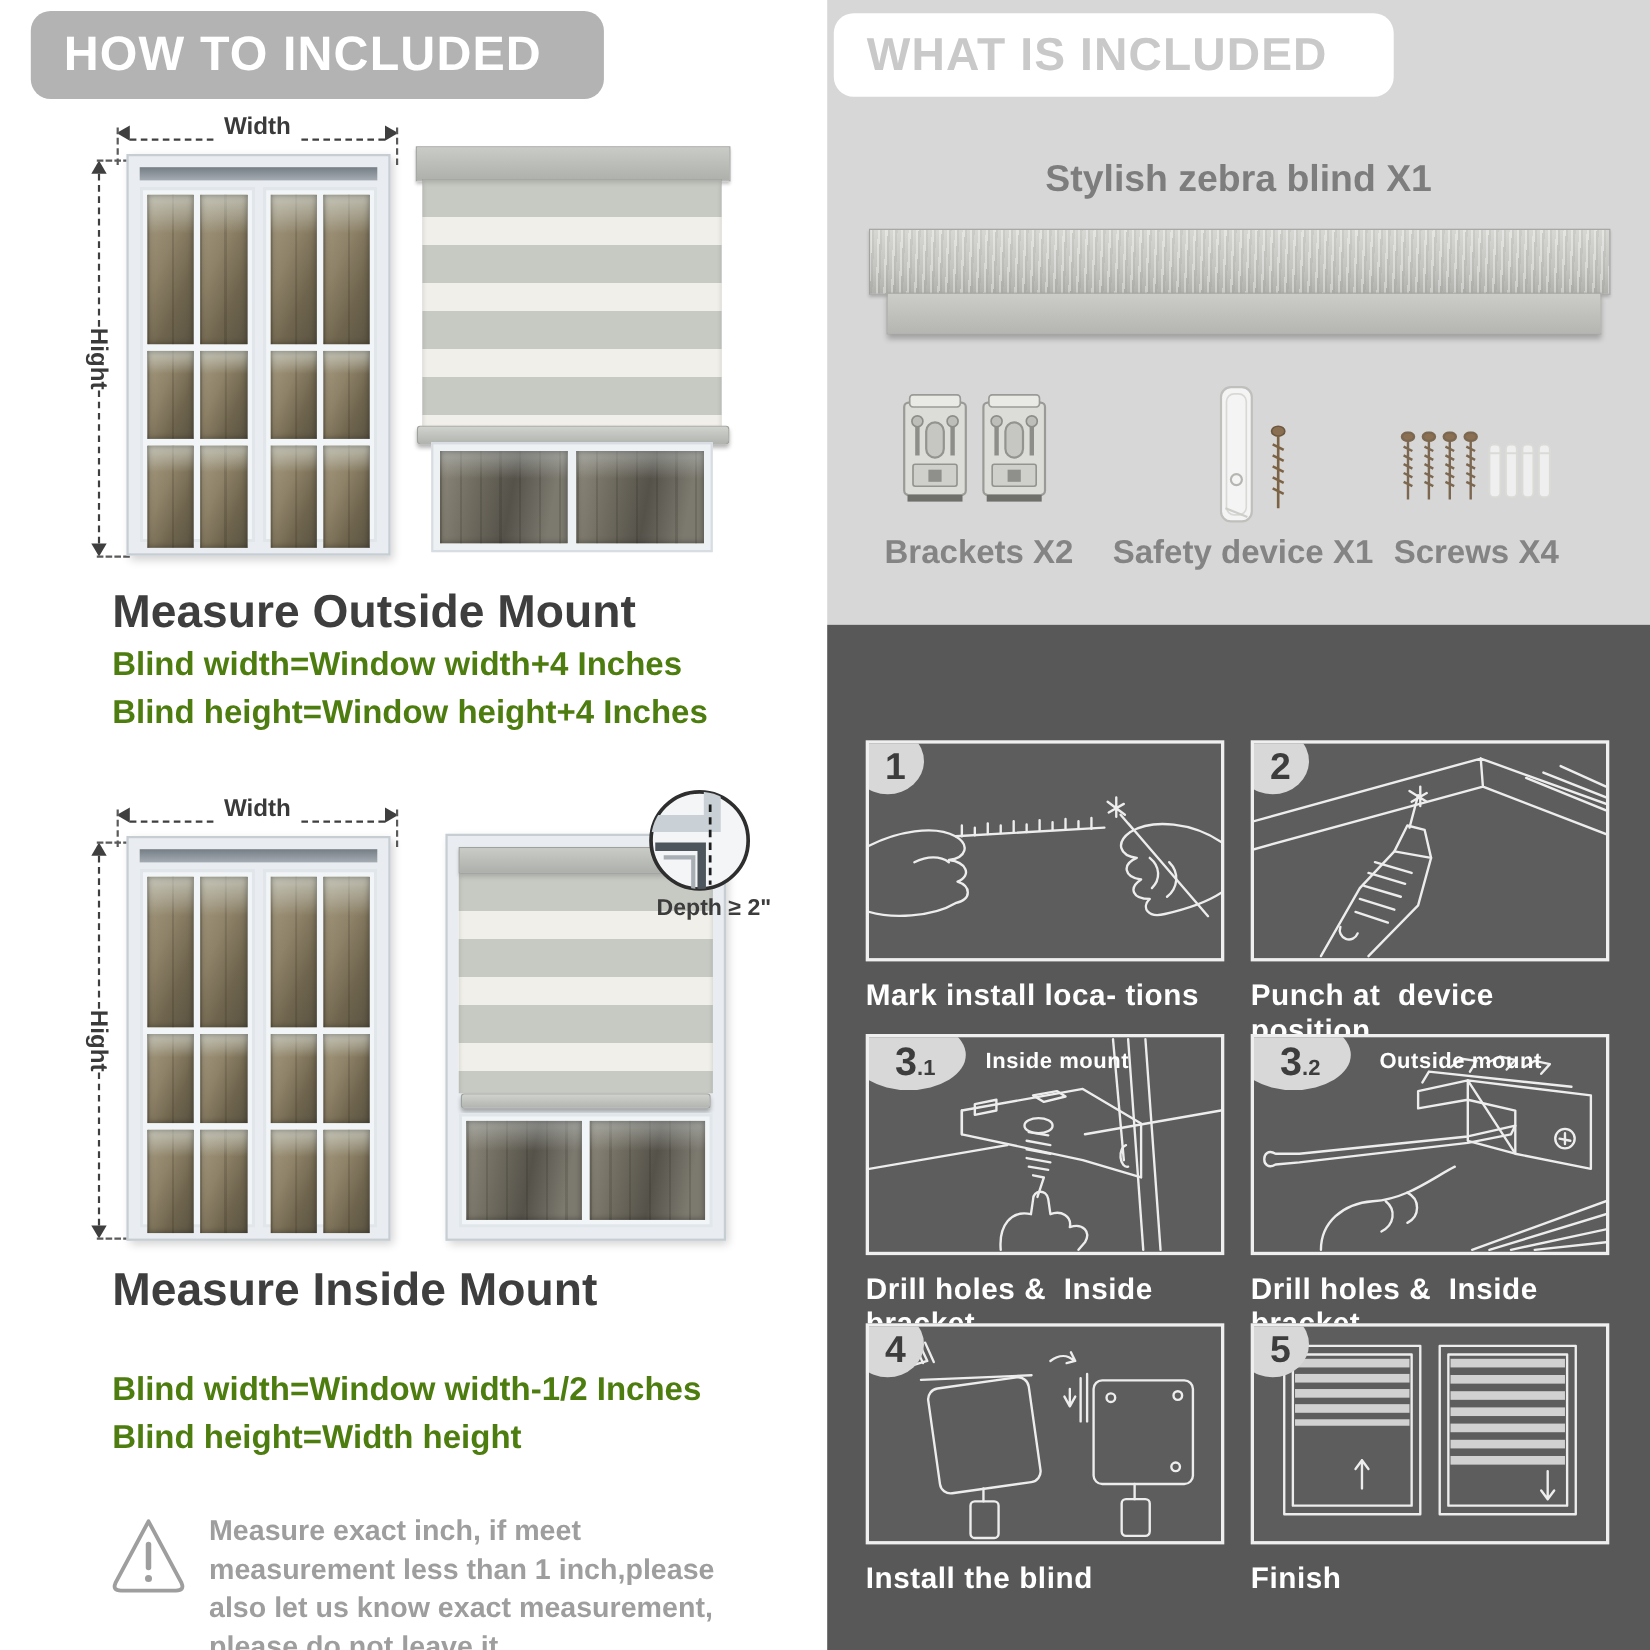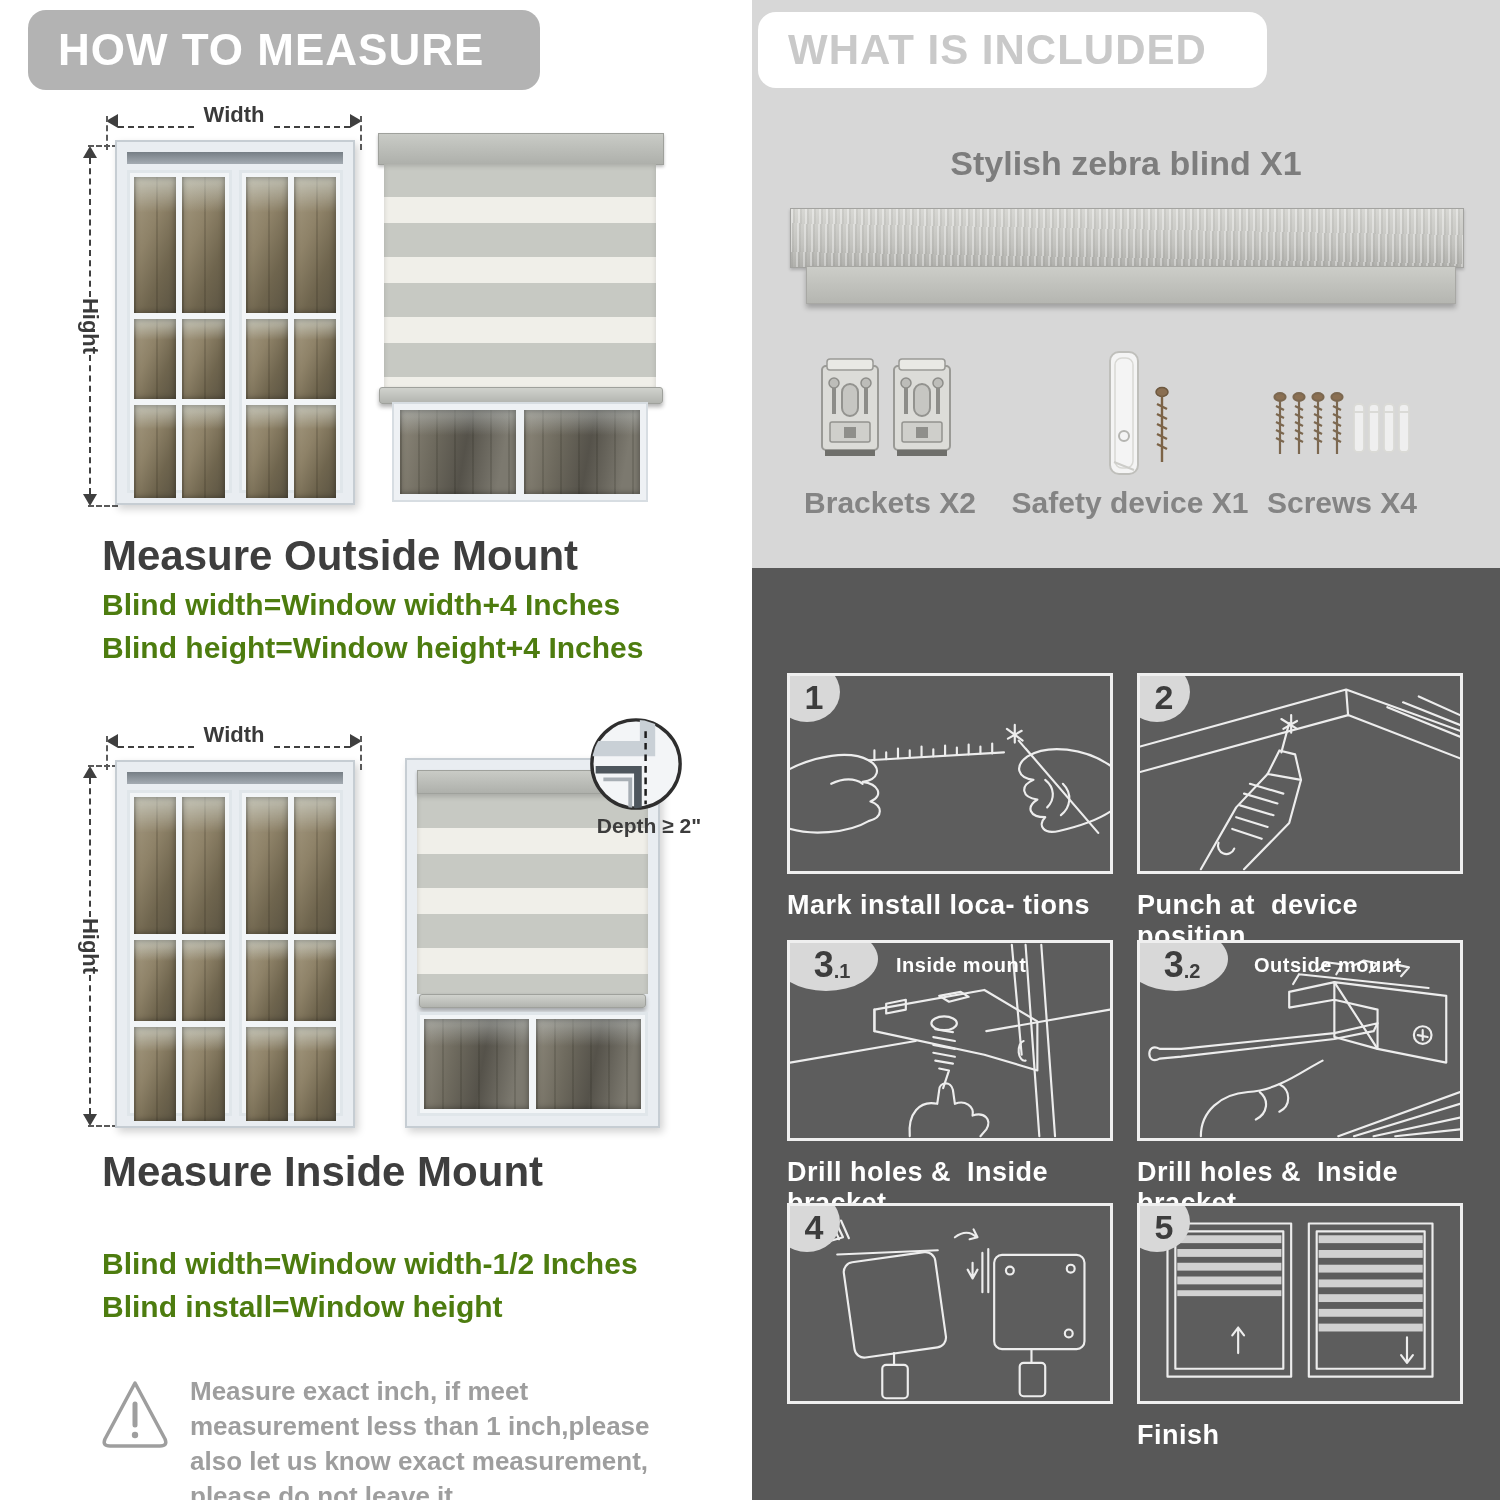--- a/index.html
+++ b/index.html
@@ -98,21 +98,21 @@
   .art .fillstripe{fill:#dedede;stroke:none;opacity:.9;}
 
   
   #detail-circle{left:588px;top:716px;width:96px;height:96px;}
 </style>
 </head>
 <body>
 
 <div id="page">
 
-  <div class="abs" id="how-header">HOW TO MEASURE</div>
+  <div class="abs" id="how-header">HOW TO INCLUDED</div>
 
   <div class="abs harrow" style="left:106px;top:106px;width:256px;">
     <div class="tickv" style="left:0;"></div>
     <div class="ah left"></div>
     <div class="dash"></div>
     <span class="mlabel">Width</span>
     <div class="dash"></div>
     <div class="ah right"></div>
     <div class="tickv" style="right:0;"></div>
   </div>
@@ -224,21 +224,21 @@
       <path d="M2,34 H62 V2" stroke="#c9d0d6" stroke-width="16" fill="none"></path>
       <path d="M8,56 H52 V98" stroke="#4e565d" stroke-width="8" fill="none"></path>
       <path d="M16,66 H44 V98" stroke="#a7aeb4" stroke-width="4" fill="none"></path>
       <path d="M60,16 V92" stroke="#1d1d1d" stroke-width="2.6" stroke-dasharray="7 5" fill="none"></path>
     </g>
   </svg>
   <div class="abs" id="depth-label" style="left:584px;top:814px;">Depth ≥ 2"</div>
 
   <div class="abs sec-heading" style="left:102px;top:1148px;">Measure Inside Mount</div>
   <div class="abs sec-line" style="left:102px;top:1247px;">Blind width=Window width-1/2 Inches</div>
-  <div class="abs sec-line" style="left:102px;top:1290px;">Blind install=Window height</div>
+  <div class="abs sec-line" style="left:102px;top:1290px;">Blind height=Width height</div>
 
   <svg class="abs" style="left:100px;top:1378px;width:70px;height:72px;" viewBox="0 0 70 72">
     <path d="M35,5 L65,61 Q68,68 60,68 L10,68 Q2,68 5,61 Z" fill="none" stroke="#9e9e9e" stroke-width="3.5" stroke-linejoin="round"></path>
     <path d="M35,26 L35,47" stroke="#9e9e9e" stroke-width="5" stroke-linecap="round" fill="none"></path>
     <circle cx="35" cy="57" r="3.2" fill="#9e9e9e"></circle>
   </svg>
   <div class="abs" id="warning-text" style="left:190px;top:1374px;">Measure exact inch, if meet measurement less than 1 inch,please also let us know exact measurement, please do not leave it</div>
 
   <div class="abs" id="included-panel"></div>
   <div class="abs" id="included-header">WHAT IS INCLUDED</div>
@@ -407,20 +407,21 @@
         <path d="M196,46 v40 M202,42 v44"></path>
         <rect x="208" y="48" width="92" height="96" rx="8"></rect>
         <circle cx="224" cy="64" r="4"></circle>
           <circle cx="286" cy="62" r="4"></circle>
           <circle cx="284" cy="128" r="4"></circle>
         <path d="M186,56 v14 m-5,-7 l5,9 l5,-9"></path>
         <rect x="234" y="158" width="26" height="34" rx="4"></rect>
         <path d="M246,144 v14"></path>
       </svg>
     </div>
+    <div class="caption">Install the blind</div>
   </div>
 
   <div class="step" style="left:1137px;top:1203px;">
     <div class="box">
       <div class="badge single">
           <span>5</span>
         </div>
       <svg class="art" viewBox="0 0 326 195">
         <rect x="28" y="16" width="126" height="156"></rect>
         <rect x="36" y="24" width="110" height="140"></rect>

